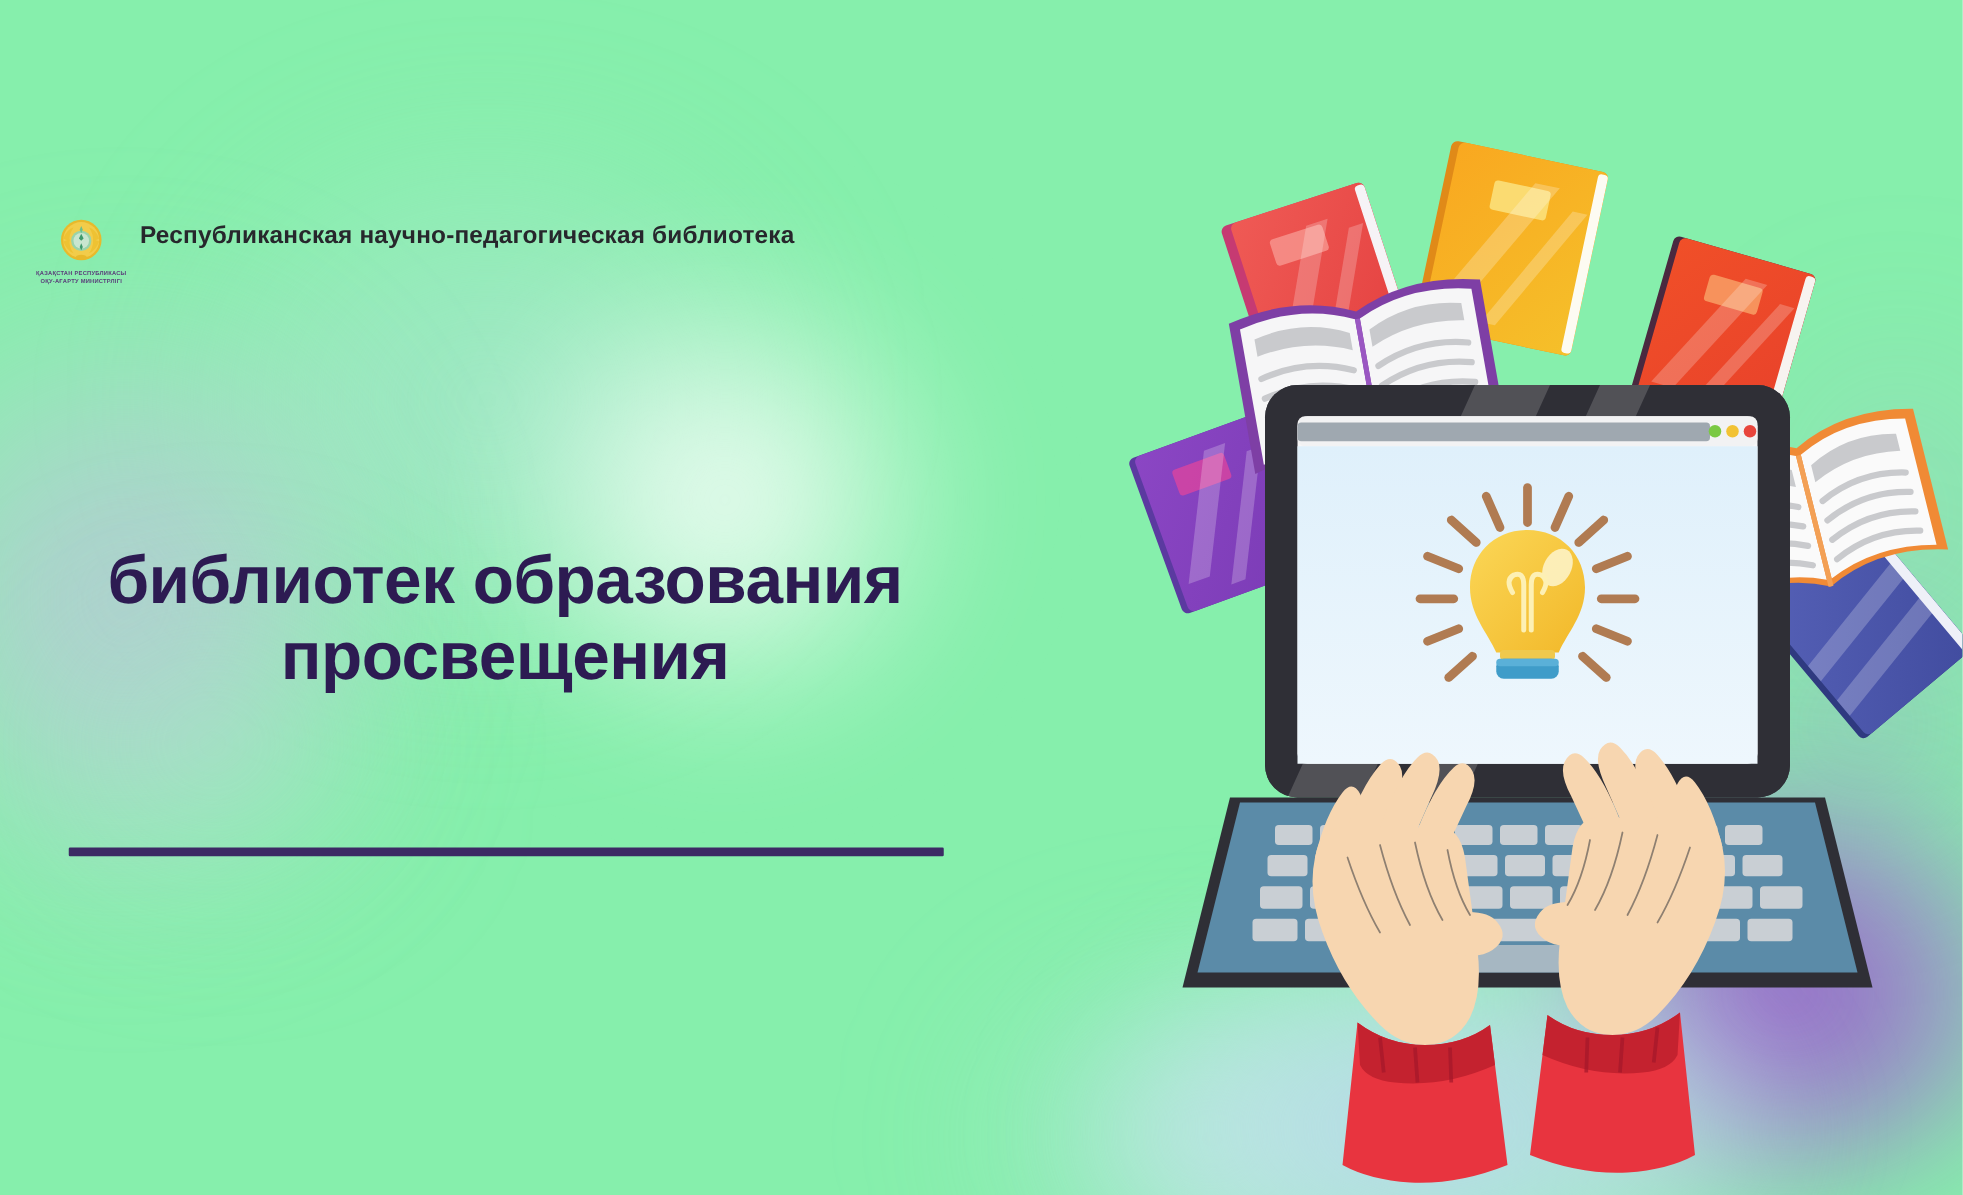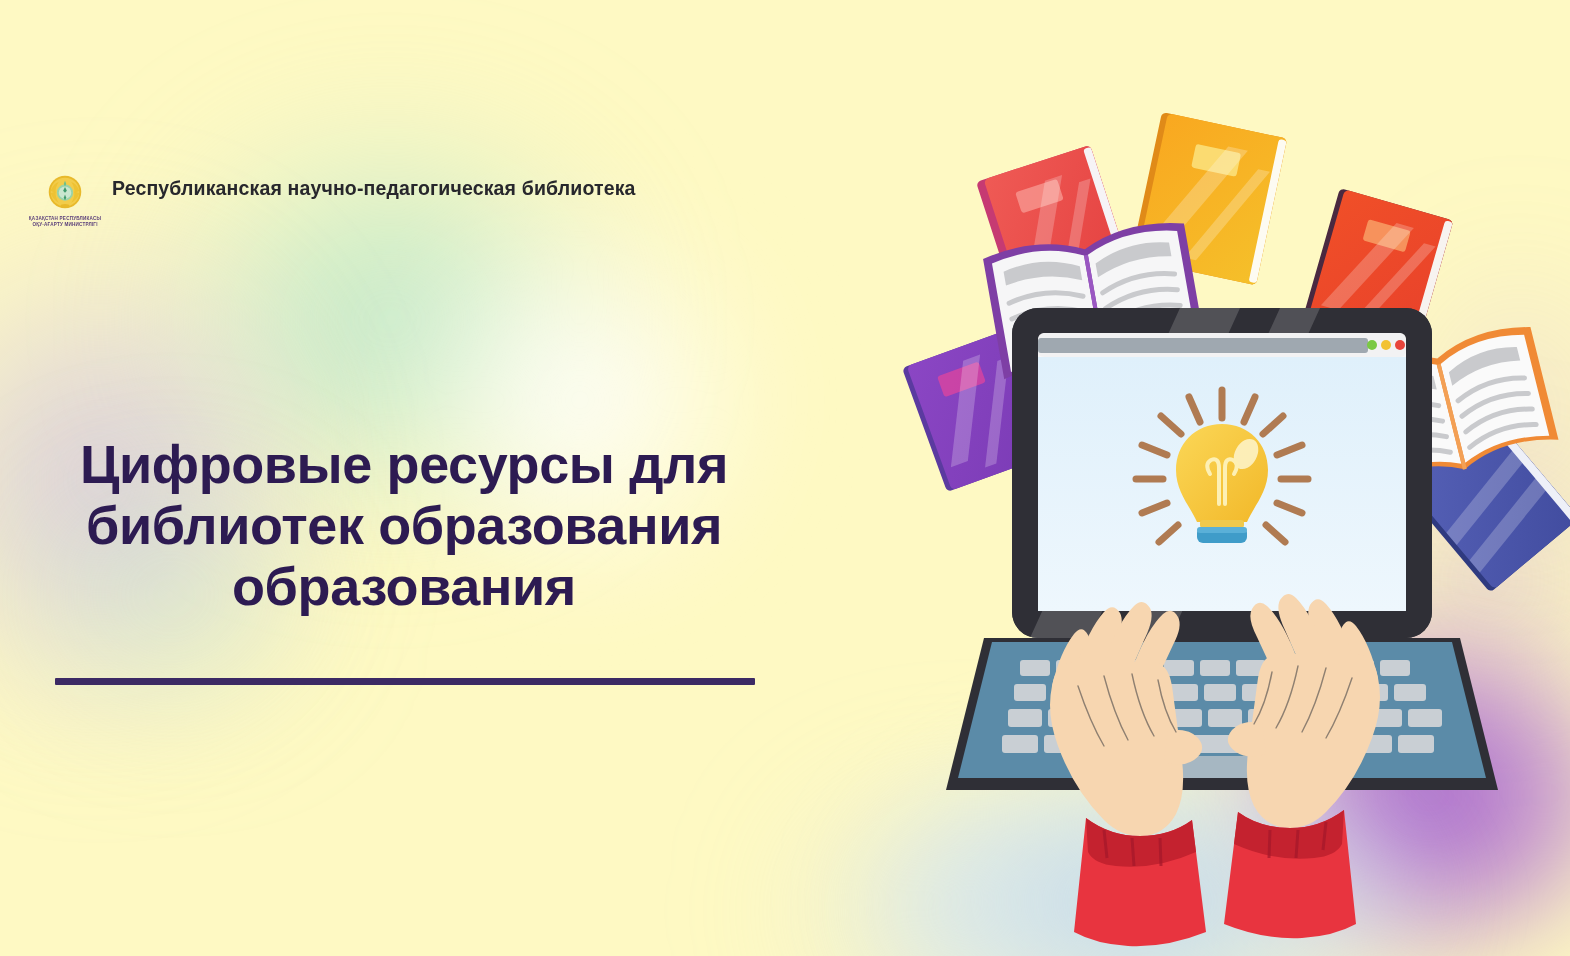--- a/index.html
+++ b/index.html
@@ -3,21 +3,21 @@
 <meta charset="utf-8">
 <title>Presentation Slide</title>
 <style>
   html,body{margin:0;padding:0;}
   body{
     width:1570px;height:956px;overflow:hidden;
     background:#f4f3f5;
     font-family:"Liberation Sans", sans-serif;
     position:relative;
   }
-  .slide{position:absolute;inset:0;overflow:hidden;background:#fef9c3;}
+  .slide{position:absolute;inset:0;overflow:hidden;background:#86efac;}
 
   
   .bg-layer{position:absolute;inset:0;overflow:hidden;pointer-events:none;}
   .blob{position:absolute;border-radius:50%;filter:blur(70px);}
   .blob-mint{
     left:80px;top:60px;width:620px;height:520px;
     background:radial-gradient(closest-side, rgba(164,226,205,.85), rgba(186,231,214,.35) 55%, rgba(255,255,255,0) 78%);
   }
   .blob-lavender{
     left:-180px;top:170px;width:560px;height:620px;
@@ -121,23 +121,22 @@
         <div>ҚАЗАҚСТАН РЕСПУБЛИКАСЫ</div>
         <div>ОҚУ-АҒАРТУ МИНИСТРЛІГІ</div>
       </div>
     </div>
     <div class="brand-text">
       <div class="brand-line">Республиканская научно-педагогическая библиотека</div>
     </div>
   </div>
 
   <div class="headline">
-    <div class="headline-line">Цифровые ресурсы для</div>
     <div class="headline-line">библиотек образования</div>
-    <div class="headline-line">образования</div>
+    <div class="headline-line">просвещения</div>
   </div>
   <div class="rule"></div>
 
   <div class="illustration">
     <svg viewBox="0 0 700 866" xmlns="http://www.w3.org/2000/svg">
       <defs>
         <linearGradient id="gRed" x1="0" y1="0" x2="1" y2="1">
           <stop offset="0" stop-color="#ef5a55"></stop>
             <stop offset="1" stop-color="#e4403f"></stop>
         </linearGradient>

